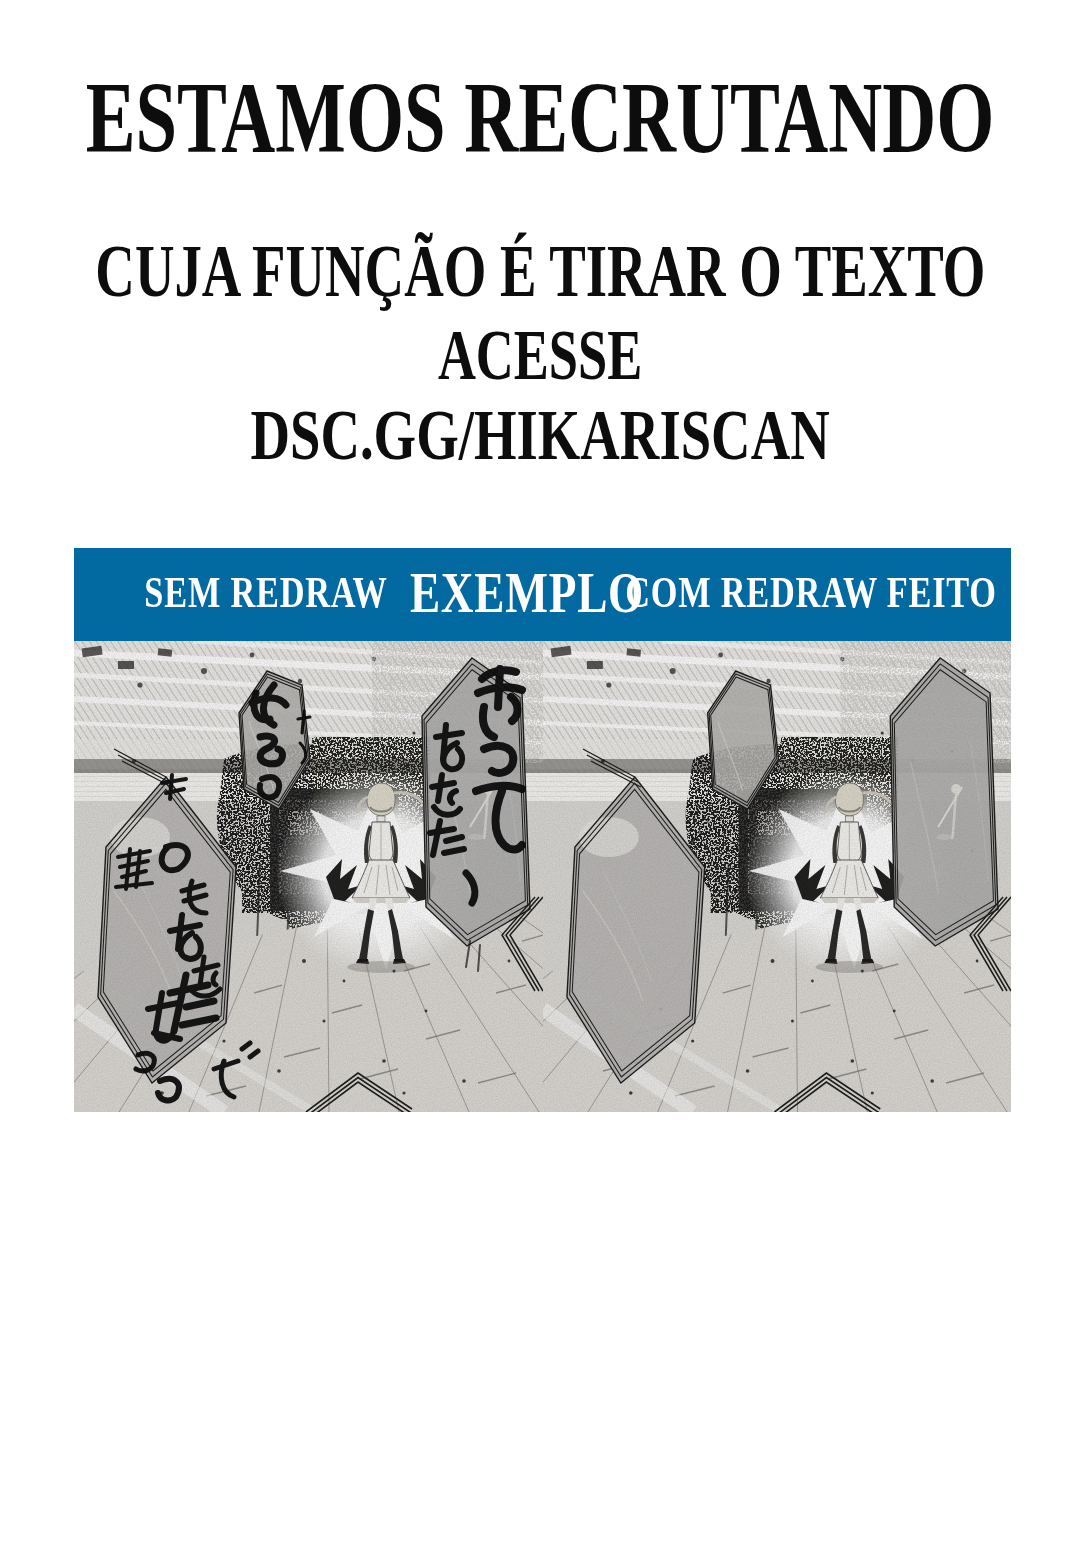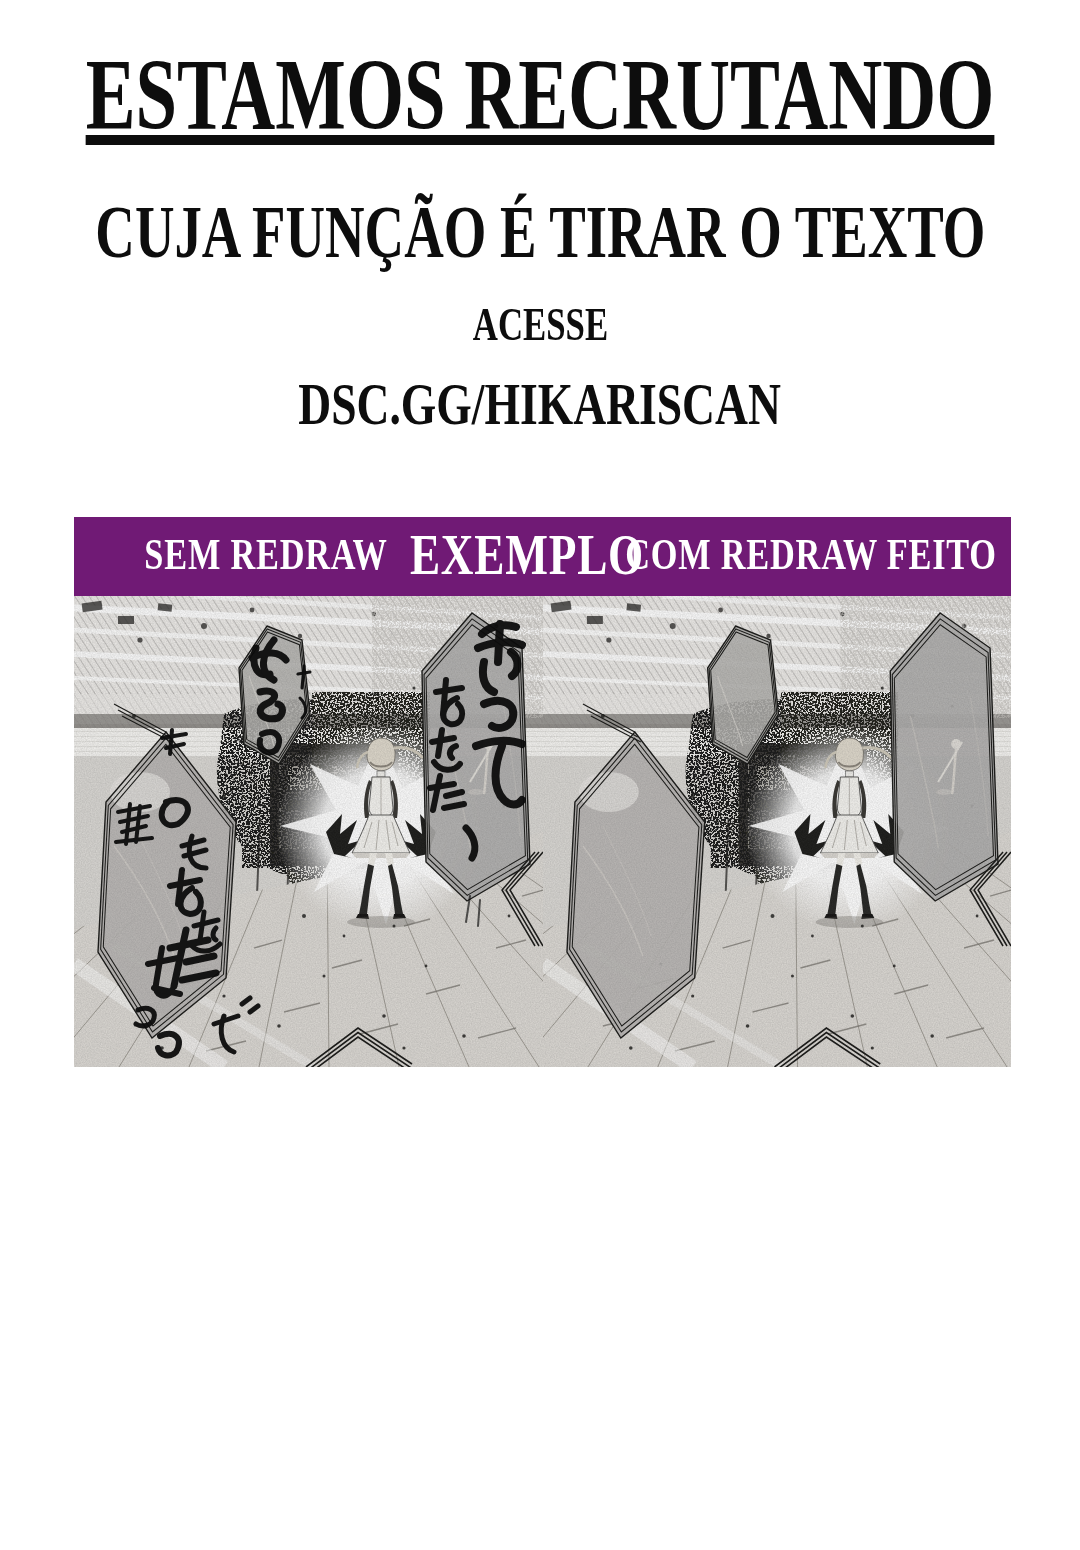--- a/index.html
+++ b/index.html
@@ -2,30 +2,30 @@
 <html><head>
 <meta charset="utf-8">
 <style>
   html,body{margin:0;padding:0;}
   body{
     width:1080px;height:1550px;background:#ffffff;color:#0d0d0d;
     font-family:"Liberation Serif", serif;overflow:hidden;position:relative;
   }
   .fxc{display:flex;justify-content:center;align-items:center;}
   .narrow{transform:scaleX(.74);white-space:nowrap;font-weight:bold;}
-  .heading{padding-top:45px;text-decoration:underline;}
+  .heading{padding-top:68px;}
   .h-line{height:99px;font-size:101px;}
-  .body-text{margin-top:50px;text-align:right;}
+  .body-text{margin-top:66px;text-align:right;}
   .b-line{height:77px;font-size:74px;}
-  .acesse-line{margin-top:16px;height:74px;font-size:47px;}
-  .url-line{height:86px;font-size:60px;}
+  .acesse-line{margin-top:8px;height:74px;font-size:71px;}
+  .url-line{height:86px;font-size:72px;}
   .url-line .narrow{transform:scaleX(.76);}
   .banner{
-    position:relative;margin:70px 0 0 74px;width:937px;height:79px;
-    background:#701a75;color:#ffffff;
+    position:relative;margin:70px 0 0 74px;width:937px;height:93px;
+    background:#0369a1;color:#ffffff;
   }
   .banner .b-item{
     position:absolute;top:50%;font-weight:bold;letter-spacing:1px;white-space:nowrap;
   }
   .b-left {left:192px;font-size:44px;transform:translate(-50%,-54%) scaleX(.78);}
   .b-title{left:453px;font-size:58px;transform:translate(-50%,-54%) scaleX(.78);}
   .b-right{left:737px;font-size:44px;transform:translate(-50%,-54%) scaleX(.78);}
   .panels{margin-left:74px;width:937px;height:471px;display:flex;}
   .panel{display:block;}
 </style>

